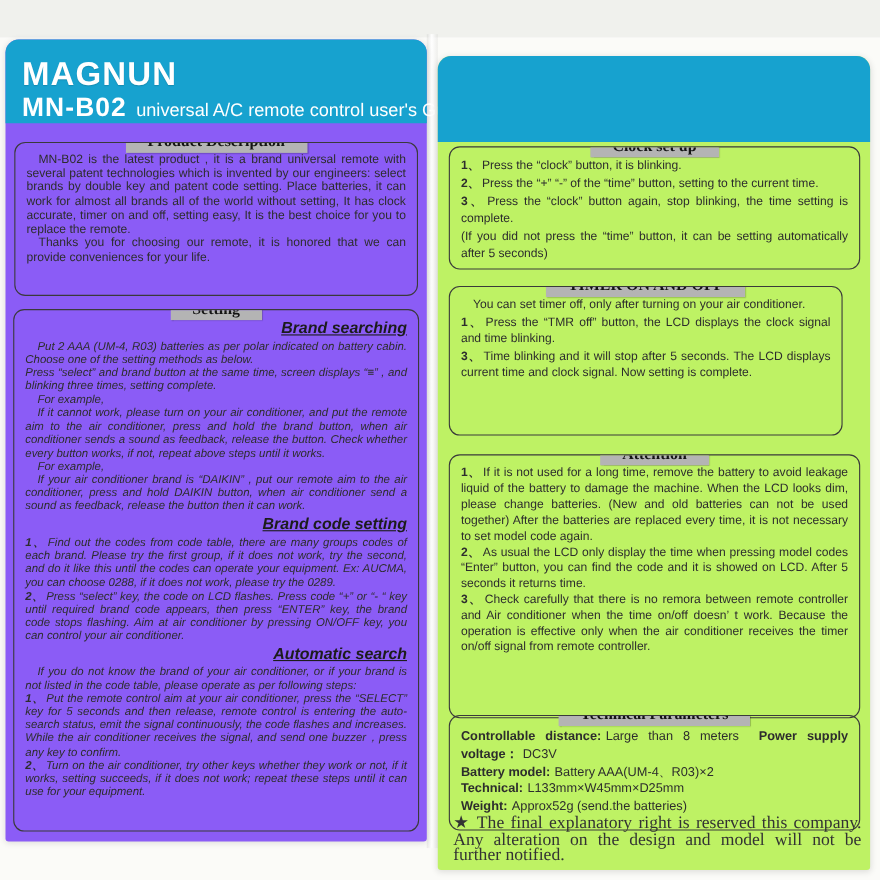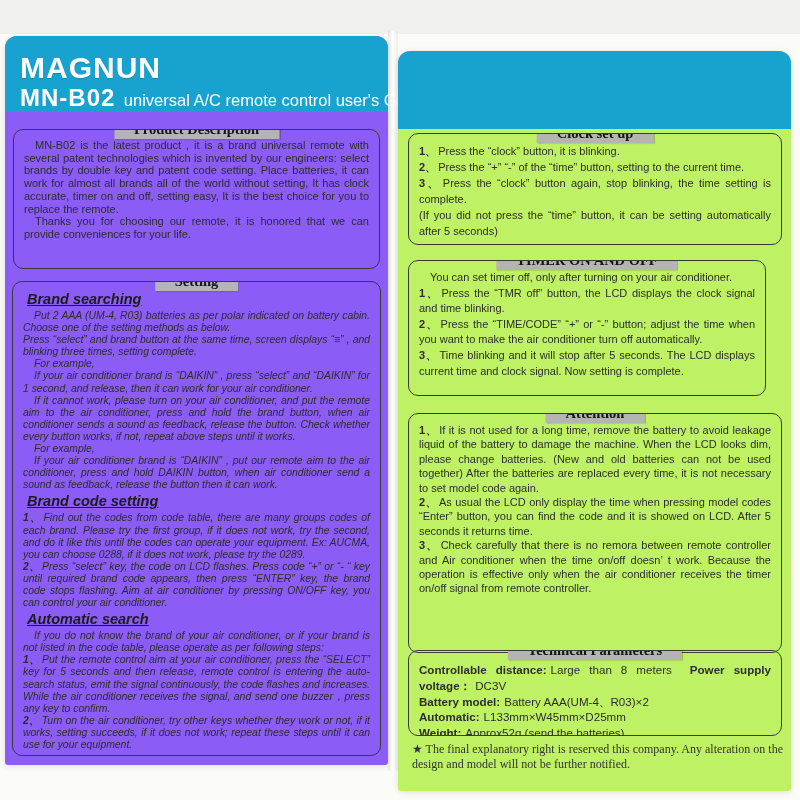--- a/index.html
+++ b/index.html
@@ -74,41 +74,41 @@
   }
 
   
   .pd-box { left: 8px; right: 8px; top: 93px; height: 140px; }
   .pd-box p { font-size: 11px; line-height: 12.7px; color: #2d2d2d; text-align: justify; }
   .setting-box { left: 7px; right: 7px; top: 245px; bottom: 9px; padding: 7px 10px 4px 10px; }
   .setting-box p { font-size: 10.4px; line-height: 12.1px; color: #2d2d2d; text-align: justify; font-style: italic; }
   .sub-heading {
     font-size: 14.5px; font-weight: bold; font-style: italic;
     text-decoration: underline; color: #1c1c1c;
-    margin: 2px 0 2px 4px; line-height: 17px;
+    margin: 2px 0 2px 4px; line-height: 17px; text-align: right;
   }
   .indent { text-indent: 11px; }
   .step b { font-weight: bold; margin-right: 2px; }
 
   
   .right-page .sec-box p { color: #2d2d2d; text-align: justify; }
   .clock-box { left: 10px; right: 9px; top: 82px; height: 112px; }
   .clock-box p { font-size: 11px; line-height: 16px; }
   .timer-box { left: 10px; right: 25px; top: 209px; height: 136px; }
   .timer-box p { font-size: 11px; line-height: 15.6px; }
   .attention-box { left: 10px; right: 9px; top: 362px; height: 240px; }
   .attention-box p { font-size: 11px; line-height: 14.4px; }
-  .tech-box { left: 10px; right: 9px; top: 599px; height: 86px; padding-top: 11px; }
+  .tech-box { left: 10px; right: 9px; top: 599px; height: 105px; padding-top: 11px; }
   .tech-box p { font-size: 11.6px; line-height: 15.8px; text-align: left; }
   .tech-box b { font-weight: bold; margin-right: 4px; }
   .tech-gap { display: inline-block; width: 18px; }
   .footnote {
     position: absolute; left: 14px; right: 8px; top: 691px;
     font-family: "Liberation Serif", serif;
-    font-size: 12px; line-height: 14.5px; color: #333333;
+    font-size: 16px; line-height: 14.5px; color: #333333;
     text-align: justify;
   }
 </style>
 </head>
 <body>
 
 <div class="fold"></div>
 
 <div class="page left-page">
   <div class="blue-header">
@@ -125,21 +125,20 @@
     <p class="indent">Thanks you for choosing our remote, it is honored that we can provide conveniences for your life.</p>
   </div>
 
   <div class="sec-box setting-box">
     <div class="sec-title">Setting</div>
 
     <h3 class="sub-heading">Brand searching</h3>
     <p class="indent">Put 2 AAA (UM-4, R03) batteries as per polar indicated on battery cabin. Choose one of the setting methods as below.</p>
     <p>Press “select” and brand button at the same time, screen displays “≡” , and blinking three times, setting complete.</p>
     <p class="indent">For example,</p>
-    <p class="indent">If your air conditioner brand is “DAIKIN” , press “select” and “DAIKIN” for 1 second, and release, then it can work for your air conditioner.</p>
     <p class="indent">If it cannot work, please turn on your air conditioner, and put the remote aim to the air conditioner, press and hold the brand button, when air conditioner sends a sound as feedback, release the button. Check whether every button works, if not, repeat above steps until it works.</p>
     <p class="indent">For example,</p>
     <p class="indent">If your air conditioner brand is “DAIKIN” , put our remote aim to the air conditioner, press and hold DAIKIN button, when air conditioner send a sound as feedback, release the button then it can work.</p>
 
     <h3 class="sub-heading">Brand code setting</h3>
     <p class="step"><b>1、</b><span>Find out the codes from code table, there are many groups codes of each brand. Please try the first group, if it does not work, try the second, and do it like this until the codes can operate your equipment. Ex: AUCMA, you can choose 0288, if it does not work, please try the 0289.</span></p>
     <p class="step"><b>2、</b><span>Press “select” key, the code on LCD flashes. Press code “+” or “- “ key until required brand code appears, then press “ENTER” key, the brand code stops flashing. Aim at air conditioner by pressing ON/OFF key, you can control your air conditioner.</span></p>
 
     <h3 class="sub-heading">Automatic search</h3>
     <p class="indent">If you do not know the brand of your air conditioner, or if your brand is not listed in the code table, please operate as per following steps:</p>
@@ -156,35 +155,34 @@
     <p class="step"><b>1、</b><span>Press the “clock” button, it is blinking.</span></p>
     <p class="step"><b>2、</b><span>Press the “+” “-” of the “time” button, setting to the current time.</span></p>
     <p class="step"><b>3、</b><span>Press the “clock” button again, stop blinking, the time setting is complete.</span></p>
     <p>(If you did not press the “time” button, it can be setting automatically after 5 seconds)</p>
   </div>
 
   <div class="sec-box timer-box">
     <div class="sec-title">TIMER ON AND OFF</div>
     <p class="indent">You can set timer off, only after turning on your air conditioner.</p>
     <p class="step"><b>1、</b><span>Press the “TMR off” button, the LCD displays the clock signal and time blinking.</span></p>
-    <p class="step"><b>2、</b><span>Press the “TIME/CODE” “+” or “-” button; adjust the time when you want to make the air conditioner turn off automatically.</span></p>
     <p class="step"><b>3、</b><span>Time blinking and it will stop after 5 seconds. The LCD displays current time and clock signal. Now setting is complete.</span></p>
   </div>
 
   <div class="sec-box attention-box">
     <div class="sec-title">Attention</div>
     <p class="step"><b>1、</b><span>If it is not used for a long time, remove the battery to avoid leakage liquid of the battery to damage the machine. When the LCD looks dim, please change batteries. (New and old batteries can not be used together) After the batteries are replaced every time, it is not necessary to set model code again.</span></p>
     <p class="step"><b>2、</b><span>As usual the LCD only display the time when pressing model codes “Enter” button, you can find the code and it is showed on LCD. After 5 seconds it returns time.</span></p>
     <p class="step"><b>3、</b><span>Check carefully that there is no remora between remote controller and Air conditioner when the time on/off doesn’ t work. Because the operation is effective only when the air conditioner receives the timer on/off signal from remote controller.</span></p>
   </div>
 
   <div class="sec-box tech-box">
     <div class="sec-title">Technical Parameters</div>
     <p>
       <b>Controllable distance:</b><span>Large than 8 meters</span><span class="tech-gap"></span><b>Power supply voltage：</b><span>DC3V</span>
     </p>
     <p><b>Battery model:</b><span>Battery AAA(UM-4、R03)×2</span></p>
-    <p><b>Automatic:</b><span>L133mm×W45mm×D25mm</span></p>
+    <p><b>Technical:</b><span>L133mm×W45mm×D25mm</span></p>
     <p><b>Weight:</b><span>Approx52g (send.the batteries)</span></p>
   </div>
 
   <div class="footnote">★  The final explanatory  right  is  reserved  this company. Any alteration on the design and model will not be further notified.</div>
 </div>
 
 </body></html>

